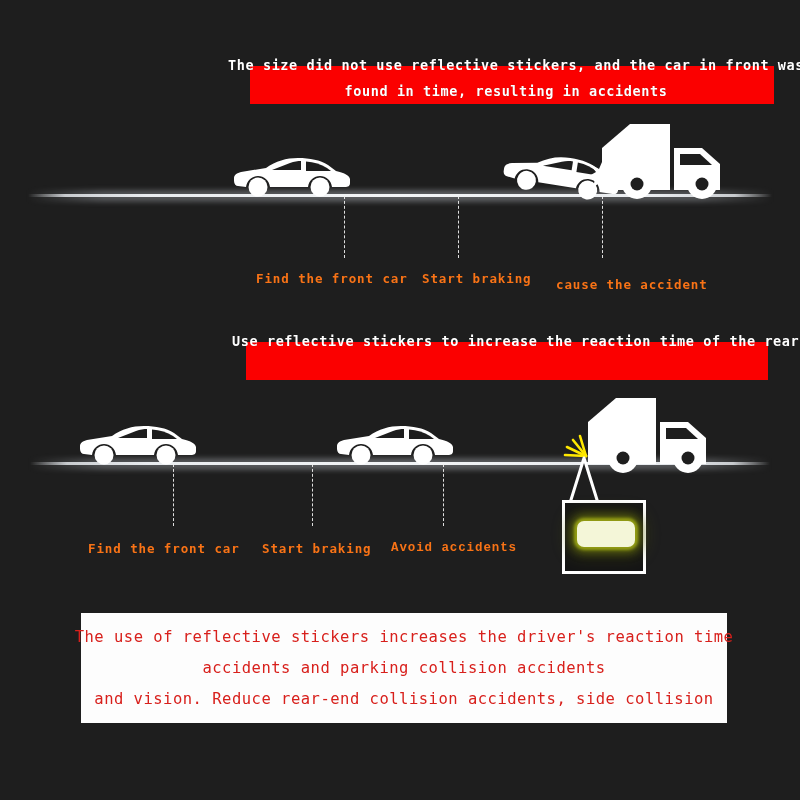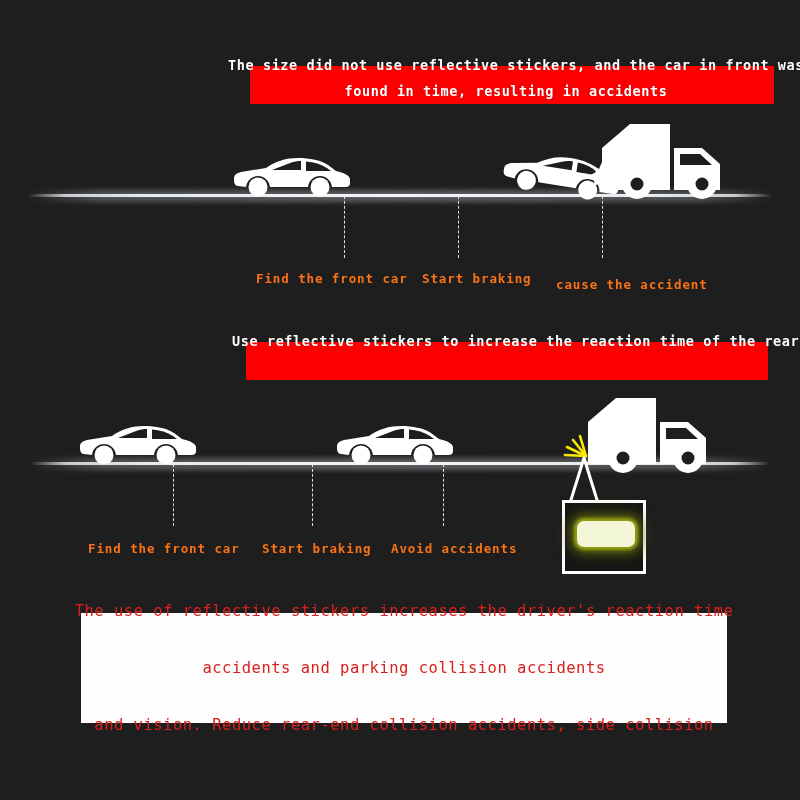--- a/index.html
+++ b/index.html
@@ -148,21 +148,20 @@
   #summary-box {
     position: absolute;
     left: 81px; top: 613px;
     width: 646px; height: 110px;
     background: #fdfdfd;
     box-sizing: border-box;
     display: flex;
     flex-direction: column;
     justify-content: center;
     align-items: center;
-    gap: 26px;
   }
   #summary-box .sline {
     display: block;
     color: #d8201c;
     font-size: 15.5px;
     line-height: 31px;
     letter-spacing: 0.5px;
     white-space: nowrap;
     text-align: center;
   }
@@ -307,21 +306,21 @@
   <div id="callout-box">
     <div id="sticker-glow"></div>
   </div>
 
   <div class="tick" style="left:173px; top:464px; height:62px;"></div>
   <div class="tick" style="left:312px; top:464px; height:62px;"></div>
   <div class="tick" style="left:443px; top:464px; height:62px;"></div>
 
   <div class="caption" style="left:88px; top:541px;">Find the front car</div>
   <div class="caption" style="left:262px; top:541px;">Start braking</div>
-  <div class="caption" style="left:391px; top:541px;">Avoid accidents</div>
+  <div class="caption" style="left:391px; top:541px;font-family:Liberation Mono, monospace;">Avoid accidents</div>
 
   <div id="summary-box">
     <span class="sline">The use of reflective stickers increases the driver's reaction time</span>
     <span class="sline">accidents and parking collision accidents</span>
     <span class="sline">and vision. Reduce rear-end collision accidents, side collision</span>
   </div>
 
 </div>
 
 </body></html>

